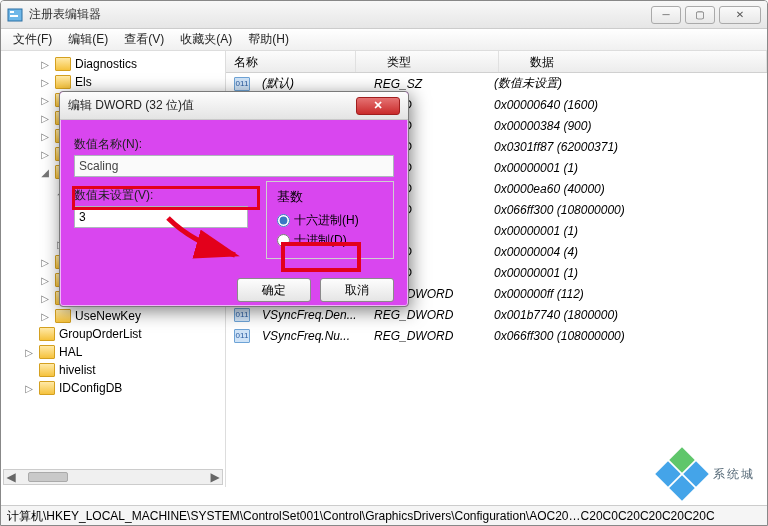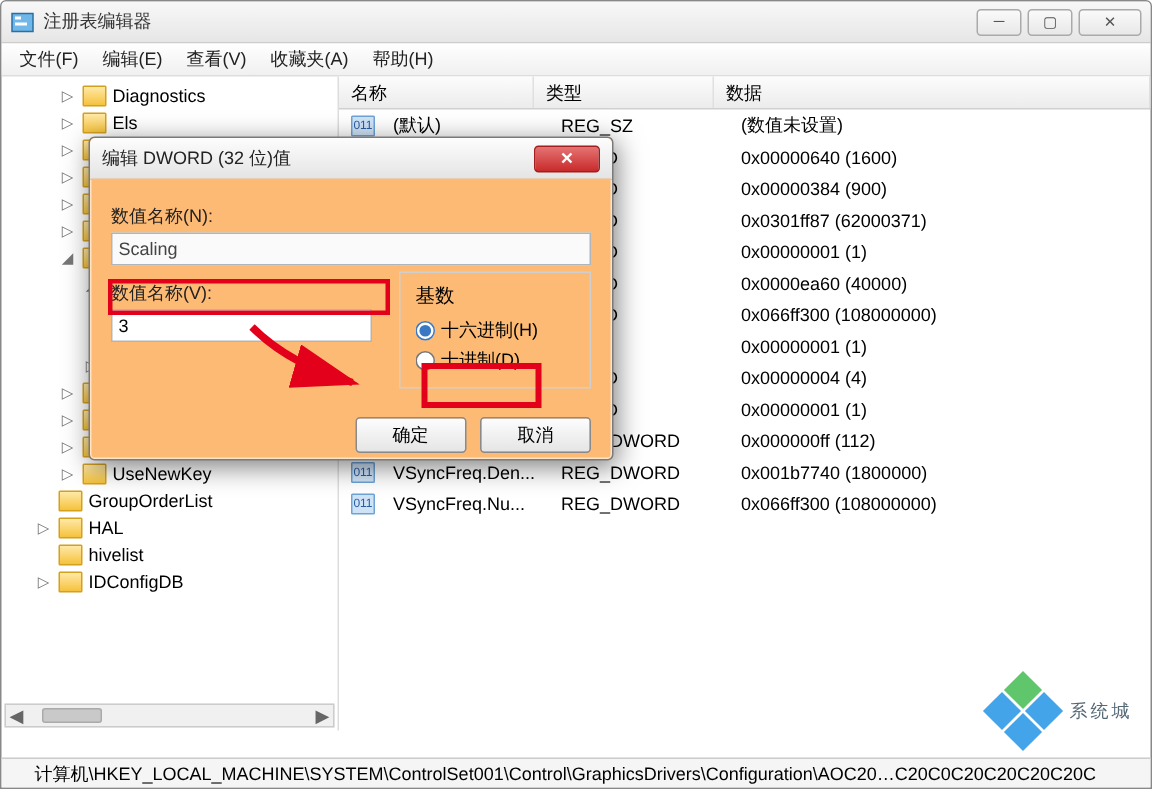--- a/index.html
+++ b/index.html
@@ -21,32 +21,32 @@
 .main { display: flex; height: 436px; }
 .tree { width: 225px; border-right: 1px solid #ddd; padding: 4px 0 4px 4px; overflow: hidden; position: relative; }
 .tree-row { display: flex; align-items: center; height: 18px; white-space: nowrap; }
 .tree-row .exp { width: 12px; text-align: center; color: #777; font-size: 10px; }
 .folder { width: 16px; height: 14px; background: linear-gradient(#ffe9a7,#f5c23d); border: 1px solid #d4a020; border-radius: 1px; margin: 0 4px; flex-shrink: 0; }
 .tree-scroll { position: absolute; bottom: 2px; left: 2px; right: 2px; height: 16px; background: #f0f0f0; border: 1px solid #ccc; display:flex; align-items:center;}
 .tree-scroll .thumb{ width:40px; height:10px; background:#c9c9c9; border:1px solid #aaa; margin-left:10px; border-radius:2px;}
 .tree-scroll .arr{ width:14px;text-align:center;color:#666;}
 
 .list { flex: 1; position: relative; }
-.listhdr { display: flex; height: 22px; background: linear-gradient(#fcfcfc,#ececec); border-bottom: 1px solid #d0d0d0; }
+.listhdr { display: flex; height: 22px; background: linear-gradient(#fcfcfc,#ececec); border-bottom: 1px solid #d0d0d0; gap: 23px; }
 .listhdr div { padding: 3px 8px; border-right: 1px solid #e0e0e0; }
 .col-name { width: 130px; } .col-type { width: 120px; } .col-data { flex: 1; }
 .list-row { display: flex; height: 21px; align-items: center; }
-.list-row .cell { padding: 0 8px; overflow: hidden; white-space: nowrap; text-overflow: ellipsis; }
+.list-row .cell { padding: 0 8px; overflow: hidden; white-space: nowrap; text-overflow: ellipsis; font-style: italic; }
 .valicon { width: 16px; height: 14px; margin: 0 4px 0 8px; background: #cfe3f7; border: 1px solid #6da3d6; border-radius: 1px; flex-shrink:0; display:flex; align-items:center; justify-content:center; font-size:8px; color:#2a5ca0;}
 
 
-.status { position: absolute; bottom: 0; left: 0; right: 0; height: 20px; border-top: 1px solid #ccc; background: #f5f5f5; padding: 2px 22px; white-space: nowrap; overflow: hidden; }
-
-
-.dialog { position: absolute; left: 58px; top: 90px; width: 350px; background: #fdba74; border: 1px solid #7a7a7a; box-shadow: 2px 4px 18px rgba(0,0,0,.5), 0 0 0 1px rgba(255,255,255,.6) inset; border-radius: 4px; }
+.status { position: absolute; bottom: 0; left: 0; right: 0; height: 20px; border-top: 1px solid #ccc; background: #f5f5f5; padding: 2px 6px; white-space: nowrap; overflow: hidden; }
+
+
+.dialog { position: absolute; left: 58px; top: 90px; width: 350px; background: #d946ef; border: 1px solid #7a7a7a; box-shadow: 2px 4px 18px rgba(0,0,0,.5), 0 0 0 1px rgba(255,255,255,.6) inset; border-radius: 4px; }
 .dlg-title { height: 28px; background: linear-gradient(#fdfdfd,#e4e4e4); border-bottom: 1px solid #c8c8c8; display: flex; align-items: center; padding: 0 8px; border-radius: 4px 4px 0 0; }
 .dlg-title .t { flex: 1; color: #222; }
 .dlg-close { width: 44px; height: 18px; background: linear-gradient(#e57373,#c92b2b); border: 1px solid #a01e1e; border-radius: 3px; display:flex; align-items:center; justify-content:center; color:#fff; font-weight:bold; font-size:11px;}
 .dlg-body { padding: 10px 14px 4px; }
 .dlg-label { color: #222; margin: 6px 0 2px; }
 .dlg-input { width: 100%; height: 22px; border: 1px solid #aeb5bd; background: #fff; padding: 2px 4px; font-size: 12px; }
 .dlg-input.ro { background: #fafafa; color:#444;}
 .dlg-row2 { display:flex; gap:18px; margin-top:4px;}
 .dlg-row2 .left{ flex:1;}
 .fieldset { border: 1px solid #cfcfcf; padding: 6px 10px 8px; width: 128px; }
@@ -294,21 +294,21 @@
 <div class="dialog">
   <div class="dlg-title">
     <span class="t">编辑 DWORD (32 位)值</span>
     <div class="dlg-close">✕</div>
   </div>
   <div class="dlg-body">
     <div class="dlg-label">数值名称(N):</div>
     <input class="dlg-input ro" readonly="" value="Scaling" style="">
     <div class="dlg-row2">
       <div class="left">
-        <div class="dlg-label">数值名称(V):</div>
+        <div class="dlg-label">数值未设置(V):</div>
         <input class="dlg-input" value="3" style="">
       </div>
       <div class="fieldset">
         <div class="legend">基数</div>
         <label class="radio-row">
             <input type="radio" checked="" style="">
             <span>十六进制(H)</span>
           </label>
         <label class="radio-row">
             <input type="radio" style="">

